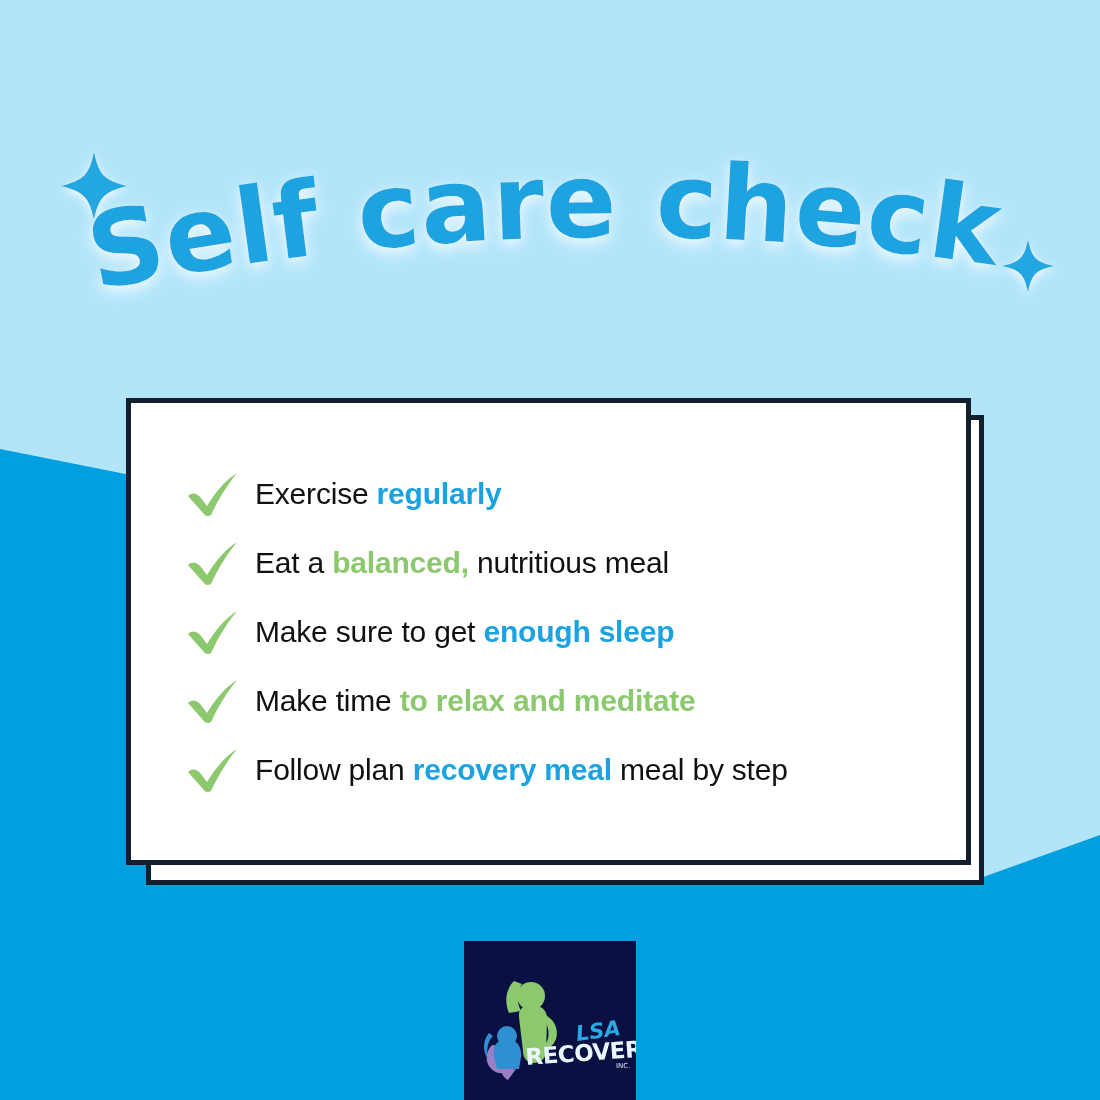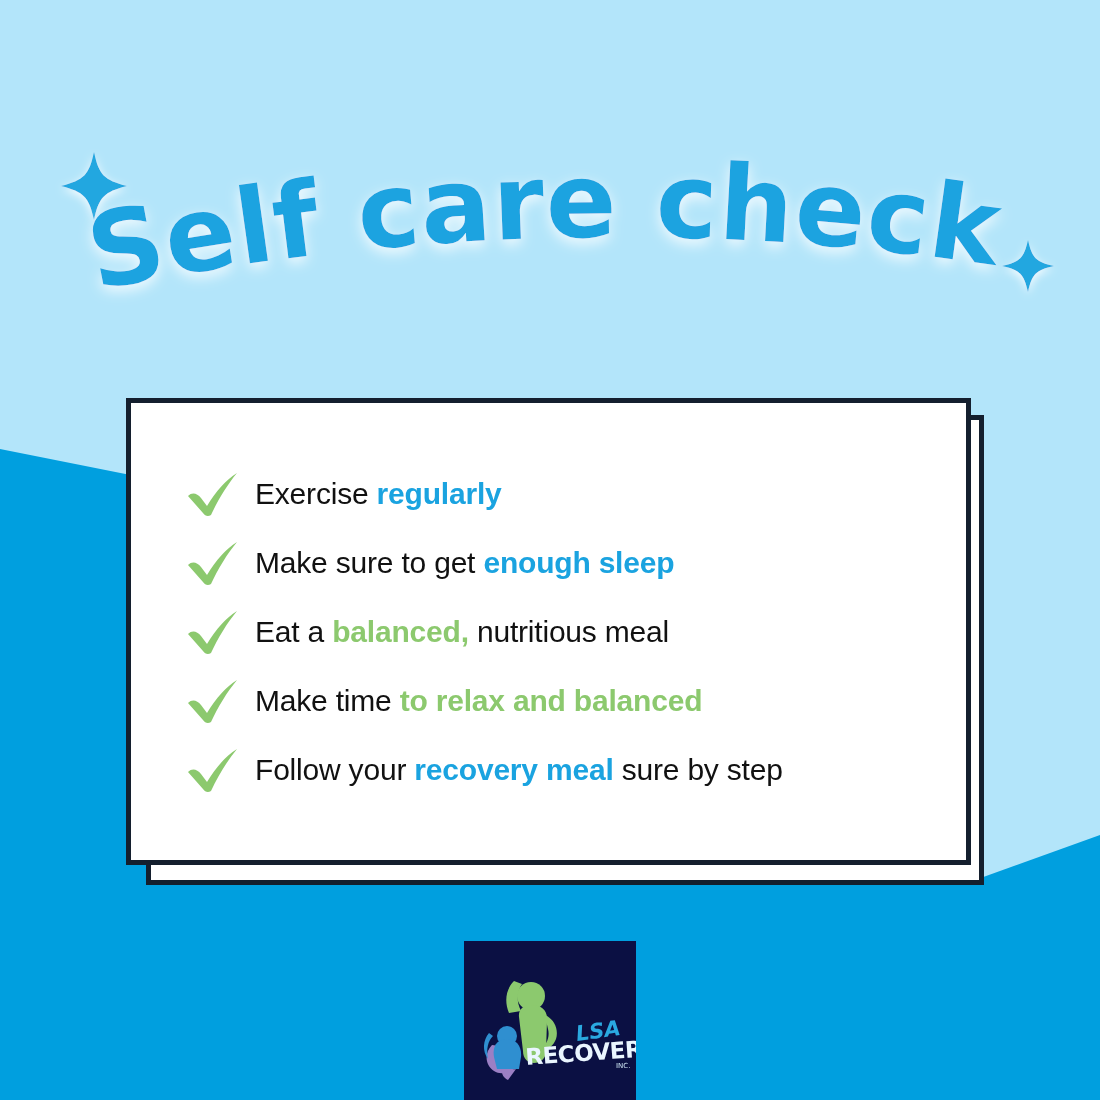--- a/index.html
+++ b/index.html
@@ -171,51 +171,51 @@
           <span>Exercise </span><span class="hl-blue">regularly</span>
         </div>
       </div>
 
       <div class="check-item">
         <svg class="check-icon" viewBox="0 0 58 48">
           <path d="M 5,26 C 9,22 14,23 18,28 L 24,36 C 33,21 43,10 54,3
                    C 44,15 35,30 28,45 C 25,47 22,46 20,43 Z" fill="#8cc96e"></path>
         </svg>
         <div class="check-text">
+          <span>Eat a </span><span class="hl-green">balanced,</span><span> nutritious meal</span>
+        </div>
+      </div>
+
+      <div class="check-item">
+        <svg class="check-icon" viewBox="0 0 58 48">
+          <path d="M 5,26 C 9,22 14,23 18,28 L 24,36 C 33,21 43,10 54,3
+                   C 44,15 35,30 28,45 C 25,47 22,46 20,43 Z" fill="#8cc96e"></path>
+        </svg>
+        <div class="check-text">
           <span>Make sure to get </span><span class="hl-blue">enough sleep</span>
         </div>
       </div>
 
       <div class="check-item">
         <svg class="check-icon" viewBox="0 0 58 48">
           <path d="M 5,26 C 9,22 14,23 18,28 L 24,36 C 33,21 43,10 54,3
                    C 44,15 35,30 28,45 C 25,47 22,46 20,43 Z" fill="#8cc96e"></path>
         </svg>
         <div class="check-text">
-          <span>Eat a </span><span class="hl-green">balanced,</span><span> nutritious meal</span>
-        </div>
-      </div>
-
-      <div class="check-item">
-        <svg class="check-icon" viewBox="0 0 58 48">
-          <path d="M 5,26 C 9,22 14,23 18,28 L 24,36 C 33,21 43,10 54,3
-                   C 44,15 35,30 28,45 C 25,47 22,46 20,43 Z" fill="#8cc96e"></path>
-        </svg>
-        <div class="check-text">
-          <span>Make time </span><span class="hl-green">to relax and balanced</span>
-        </div>
-      </div>
-
-      <div class="check-item">
-        <svg class="check-icon" viewBox="0 0 58 48">
-          <path d="M 5,26 C 9,22 14,23 18,28 L 24,36 C 33,21 43,10 54,3
-                   C 44,15 35,30 28,45 C 25,47 22,46 20,43 Z" fill="#8cc96e"></path>
-        </svg>
-        <div class="check-text">
-          <span>Follow your </span><span class="hl-blue">recovery meal</span><span> sure by step</span>
+          <span>Make time </span><span class="hl-green">to relax and meditate</span>
+        </div>
+      </div>
+
+      <div class="check-item">
+        <svg class="check-icon" viewBox="0 0 58 48">
+          <path d="M 5,26 C 9,22 14,23 18,28 L 24,36 C 33,21 43,10 54,3
+                   C 44,15 35,30 28,45 C 25,47 22,46 20,43 Z" fill="#8cc96e"></path>
+        </svg>
+        <div class="check-text">
+          <span>Follow plan </span><span class="hl-blue">recovery meal</span><span> meal by step</span>
         </div>
       </div>
 
     </div>
   </div>
 
   <div class="logo-box">
     <svg class="logo-svg" viewBox="0 0 172 159">
       <rect x="0" y="0" width="172" height="159" fill="#0b1043"></rect>
 

